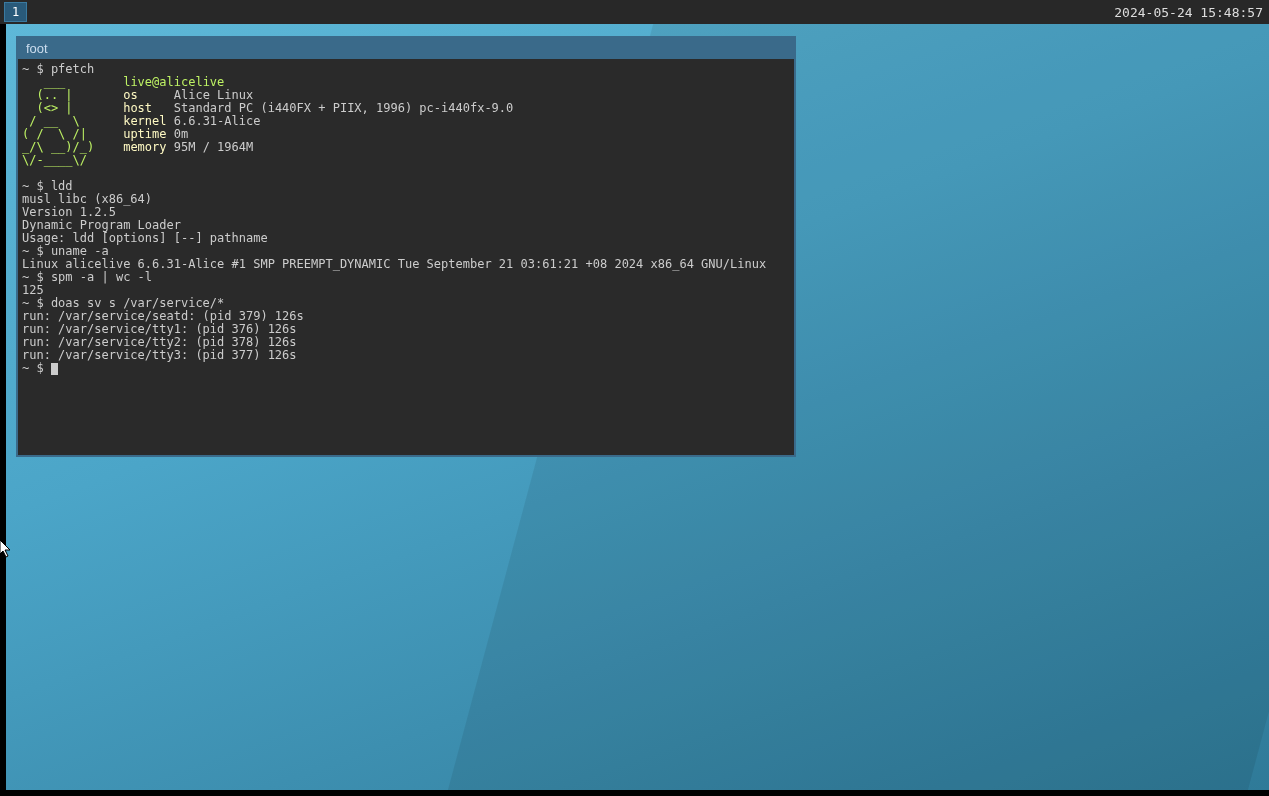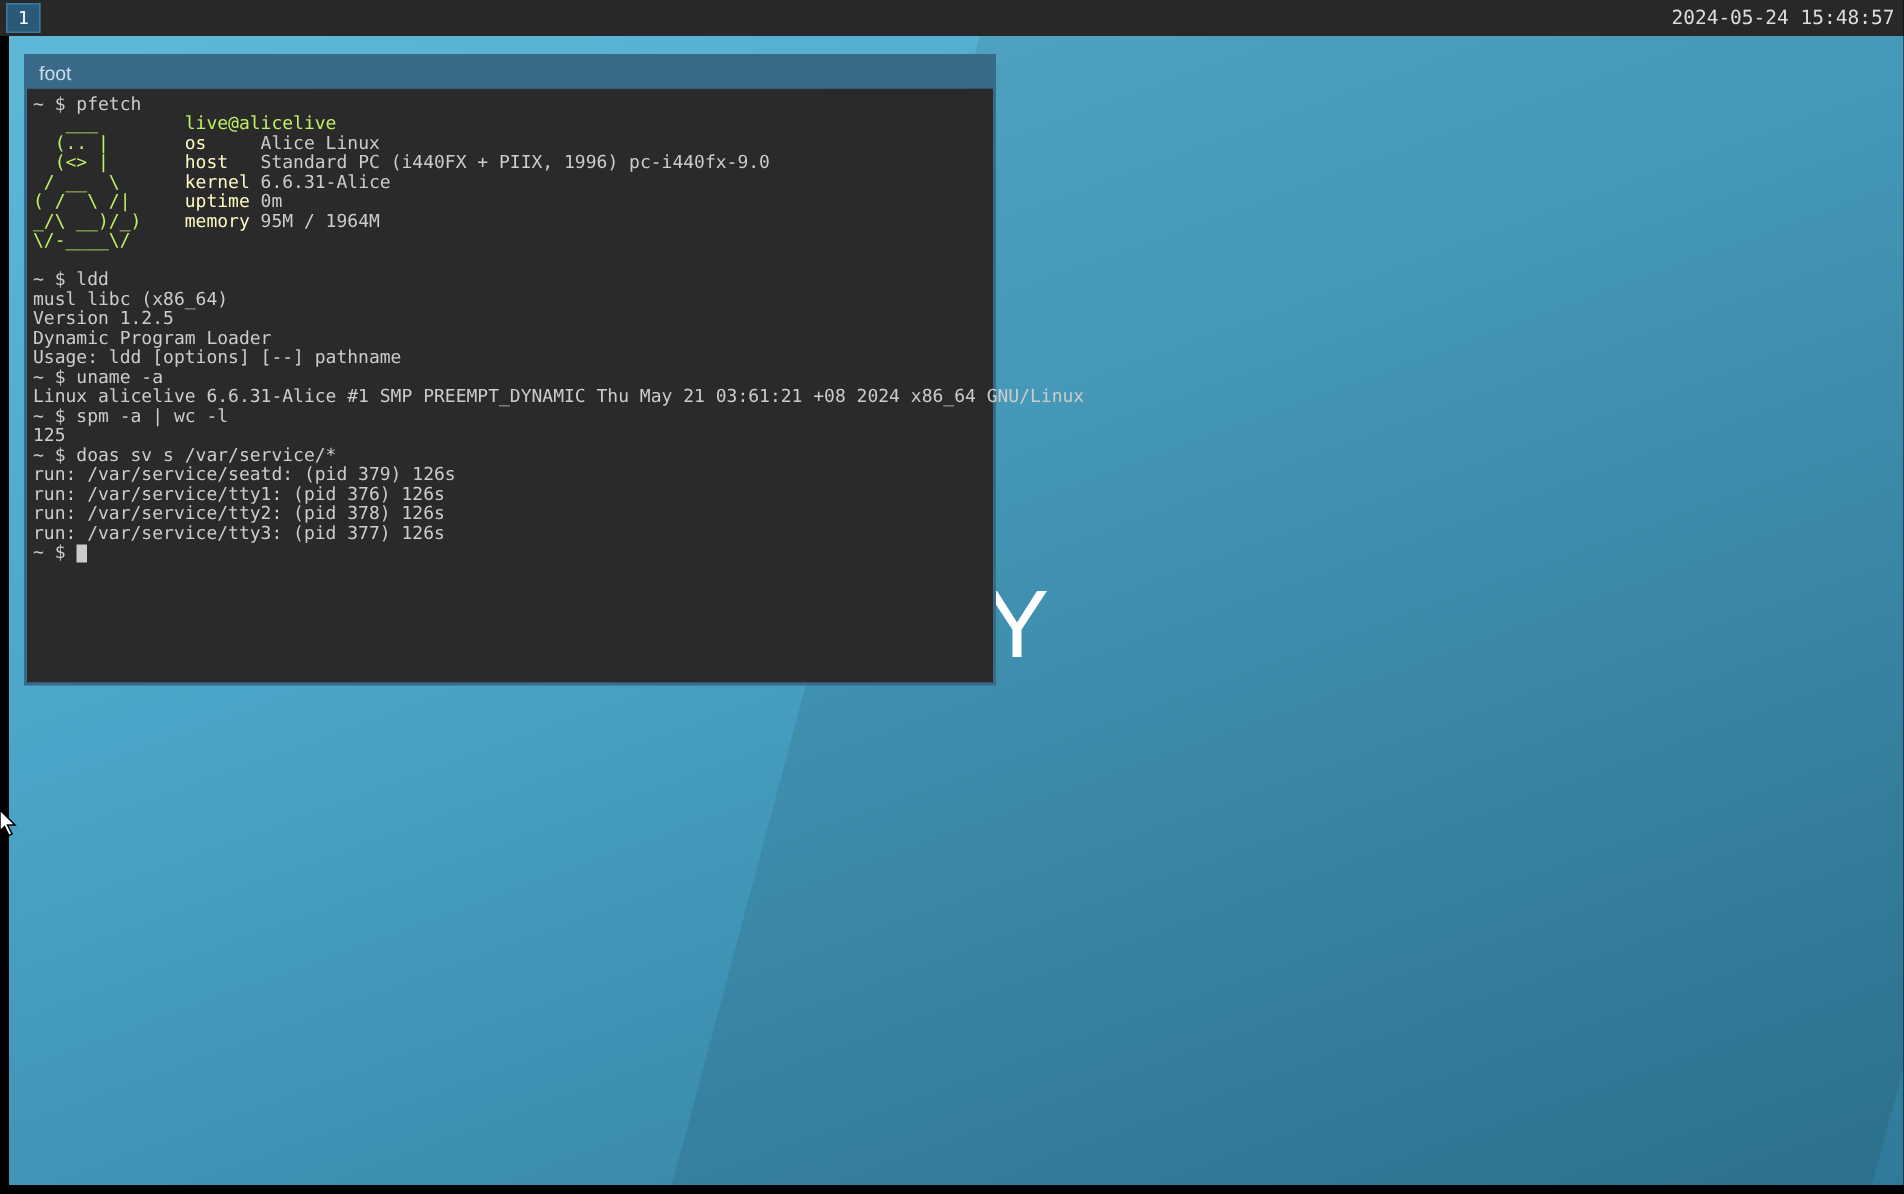--- a/index.html
+++ b/index.html
@@ -55,21 +55,21 @@
     padding: 2px 7px;
     border: 1px solid #3a7aa0;
     font-size: 12px;
   }
   .topbar-spacer { flex: 1; }
   .topbar-time { color: #ddd; text-align: center; }
   .window {
     position: absolute;
     top: 12px;
     left: 10px;
-    width: 648px;
+    width: 780px;
     border: 2px solid #3a6a8a;
   }
   .titlebar {
     background: #3a6a8a;
     color: #cde;
     font-size: 13px;
     padding: 3px 8px;
     font-family: sans-serif;
   }
   .term {
@@ -123,21 +123,21 @@
 <span class="c-purple">( /  \ /|     </span><span class="c-cyan">uptime </span><span class="c-white">0m</span>
 <span class="c-purple">_/\ __)/_)    </span><span class="c-cyan">memory </span><span class="c-white">95M / 1964M</span>
 <span class="c-purple">\/-____\/</span>
 
 <span class="c-white">~ $ ldd</span>
 <span class="c-white">musl libc (x86_64)</span>
 <span class="c-white">Version 1.2.5</span>
 <span class="c-white">Dynamic Program Loader</span>
 <span class="c-white">Usage: ldd [options] [--] pathname</span>
 <span class="c-white">~ $ uname -a</span>
-<span class="c-white">Linux alicelive 6.6.31-Alice #1 SMP PREEMPT_DYNAMIC Thu May 21 03:61:21 +08 2024 x86_64 GNU/Linux</span>
+<span class="c-white">Linux alicelive 6.6.31-Alice #1 SMP PREEMPT_DYNAMIC Tue September 21 03:61:21 +08 2024 x86_64 GNU/Linux</span>
 <span class="c-white">~ $ spm -a | wc -l</span>
 <span class="c-white">125</span>
 <span class="c-white">~ $ doas sv s /var/service/*</span>
 <span class="c-white">run: /var/service/seatd: (pid 379) 126s</span>
 <span class="c-white">run: /var/service/tty1: (pid 376) 126s</span>
 <span class="c-white">run: /var/service/tty2: (pid 378) 126s</span>
 <span class="c-white">run: /var/service/tty3: (pid 377) 126s</span>
 <span class="c-white">~ $ </span><span class="cursor"></span></div>
   </div>
 </div>

